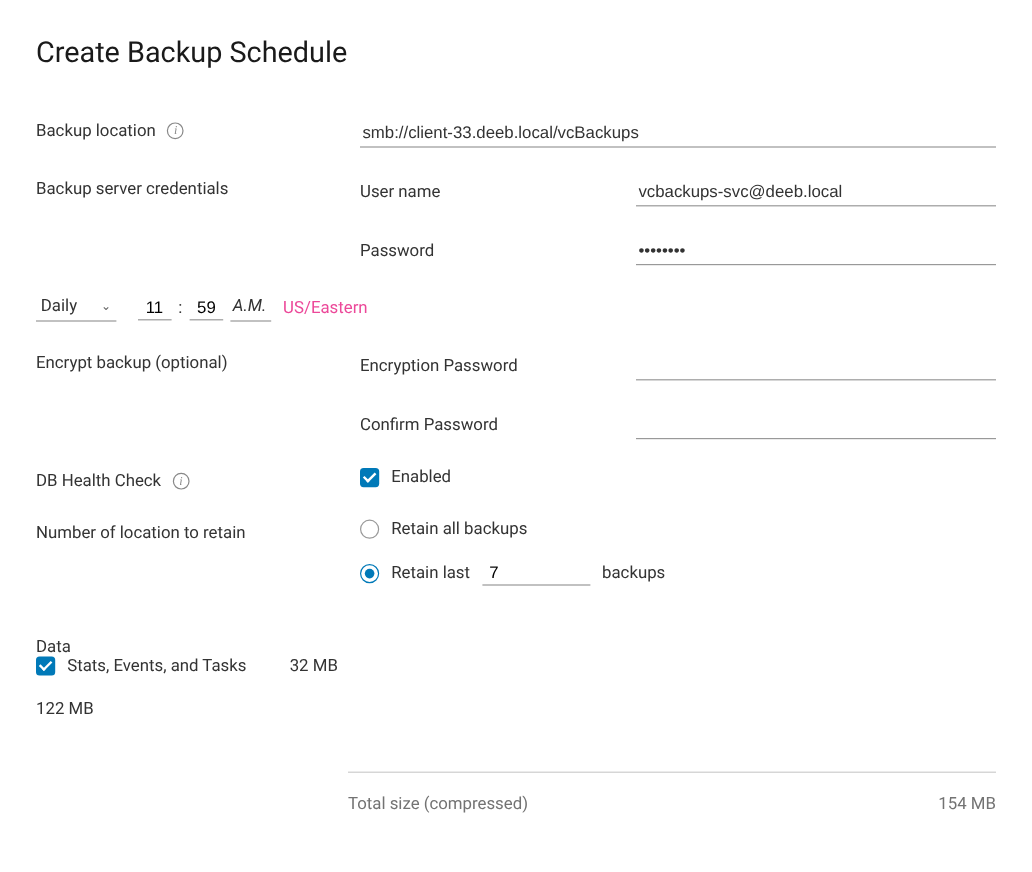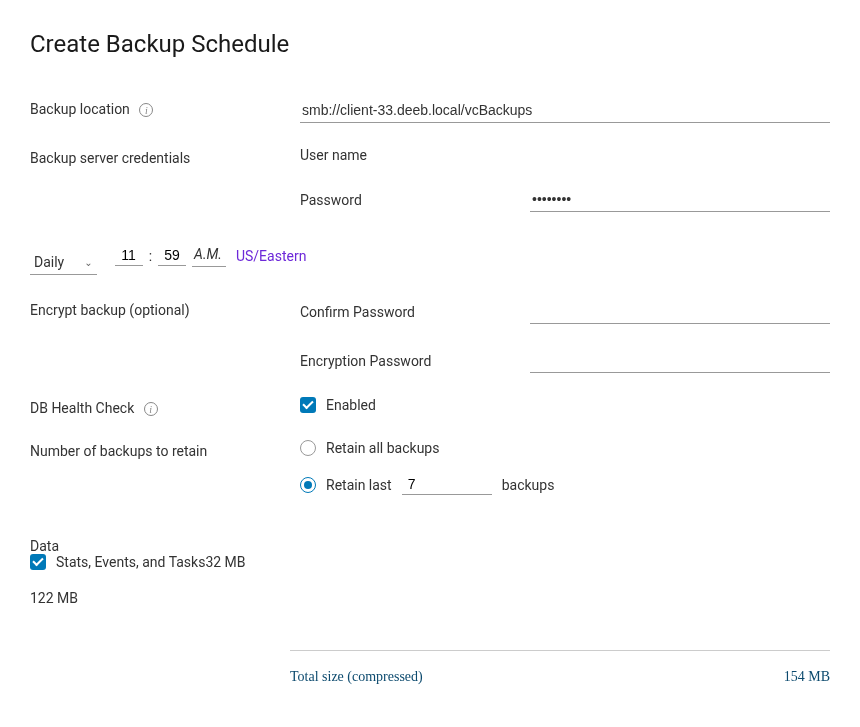--- a/index.html
+++ b/index.html
@@ -79,21 +79,20 @@
       flex-shrink: 0;
       color: #333;
     }
     .select-wrap {
       display: inline-flex;
       align-items: center;
       border-bottom: 1px solid #999;
       padding: 2px 4px 4px 4px;
       margin-right: 18px;
       cursor: pointer;
-      margin-top: 16px;
     }
     .select-value {
       margin-right: 20px;
     }
     .chevron {
       font-size: 10px;
       color: #666;
     }
     .time-input {
       width: 28px;
@@ -109,21 +108,21 @@
       margin: 0 6px;
     }
     .ampm {
       border-bottom: 1px solid #999;
       padding: 2px 4px 4px 2px;
       margin-left: 6px;
       margin-right: 10px;
       font-style: italic;
     }
     .timezone {
-      color: #6d28d9;
+      color: #ec4899;
     }
     .checkbox-wrap {
       display: inline-flex;
       align-items: center;
       cursor: pointer;
     }
     .checkbox {
       width: 16px;
       height: 16px;
       border-radius: 3px;
@@ -192,41 +191,41 @@
       padding: 2px 6px;
       margin: 0 10px;
       font-size: 14px;
       outline: none;
       background: transparent;
     }
     .data-row {
       display: flex;
       justify-content: space-between;
       margin-bottom: 20px;
+      gap: 36px;
     }
     .data-row.disabled {
       color: #888;
     }
     .data-left {
       display: flex;
       align-items: center;
     }
     .data-size {
       color: #333;
     }
     .data-divider {
       border-top: 1px solid #ccc;
       margin: 10px 0 18px 260px;
     }
     .total-row {
       display: flex;
       justify-content: space-between;
       margin-left: 260px;
-      color: #0c4a6e;
-      font-family: Liberation Serif, serif;
+      color: #737373;
     }
     .footer {
       display: flex;
       justify-content: flex-end;
       gap: 14px;
       margin-top: 50px;
     }
     .btn {
       padding: 9px 18px;
       font-size: 13px;
@@ -263,20 +262,21 @@
   <div class="form-content">
     <input type="text" class="text-input full" value="smb://client-33.deeb.local/vcBackups" style="">
   </div>
 </div>
 
 <div class="form-row">
   <div class="form-label">Backup server credentials</div>
   <div class="form-content">
     <div class="sub-row">
       <div class="sub-label">User name</div>
+      <input type="text" class="text-input medium" value="vcbackups-svc@deeb.local" style="">
     </div>
     <div class="sub-row">
       <div class="sub-label">Password</div>
       <input type="text" class="text-input medium" value="••••••••" style="">
     </div>
   </div>
 </div>
 
 <div class="form-row">
   <div class="form-content schedule-line">
@@ -289,45 +289,45 @@
     <input class="time-input" value="59" style="">
     <span class="ampm">A.M.</span>
     <span class="timezone">US/Eastern</span>
   </div>
 </div>
 
 <div class="form-row">
   <div class="form-label">Encrypt backup (optional)</div>
   <div class="form-content">
     <div class="sub-row">
+      <div class="sub-label">Encryption Password</div>
+      <input type="password" class="text-input medium" style="">
+    </div>
+    <div class="sub-row">
       <div class="sub-label">Confirm Password</div>
-      <input type="password" class="text-input medium" style="">
-    </div>
-    <div class="sub-row">
-      <div class="sub-label">Encryption Password</div>
       <input type="password" class="text-input medium" style="">
     </div>
   </div>
 </div>
 
 <div class="form-row">
   <div class="form-label">
     <span>DB Health Check</span>
     <span class="info-icon">i</span>
   </div>
   <div class="form-content">
     <label class="checkbox-wrap">
       <span class="checkbox checked"></span>
       <span>Enabled</span>
     </label>
   </div>
 </div>
 
 <div class="form-row">
-  <div class="form-label">Number of backups to retain</div>
+  <div class="form-label">Number of location to retain</div>
   <div class="form-content">
     <div class="radio-wrap">
       <span class="radio"></span>
       <span>Retain all backups</span>
     </div>
     <div class="radio-wrap">
       <span class="radio selected"></span>
       <span>Retain last</span>
       <input class="retain-num" value="7" style="">
       <span>backups</span>

